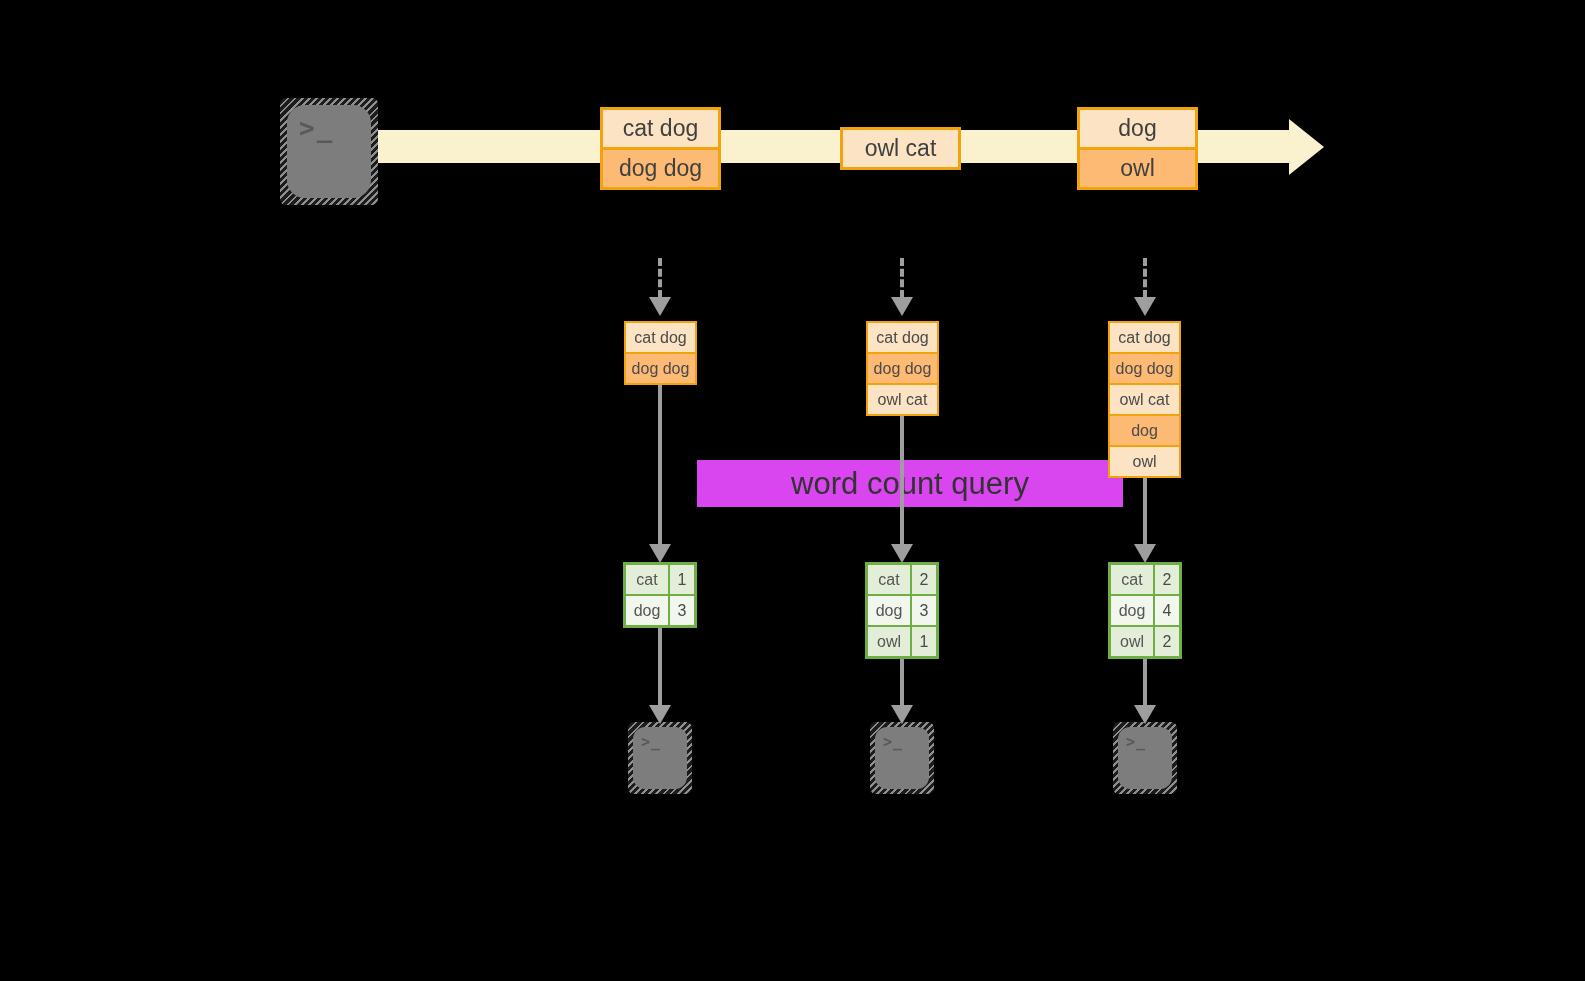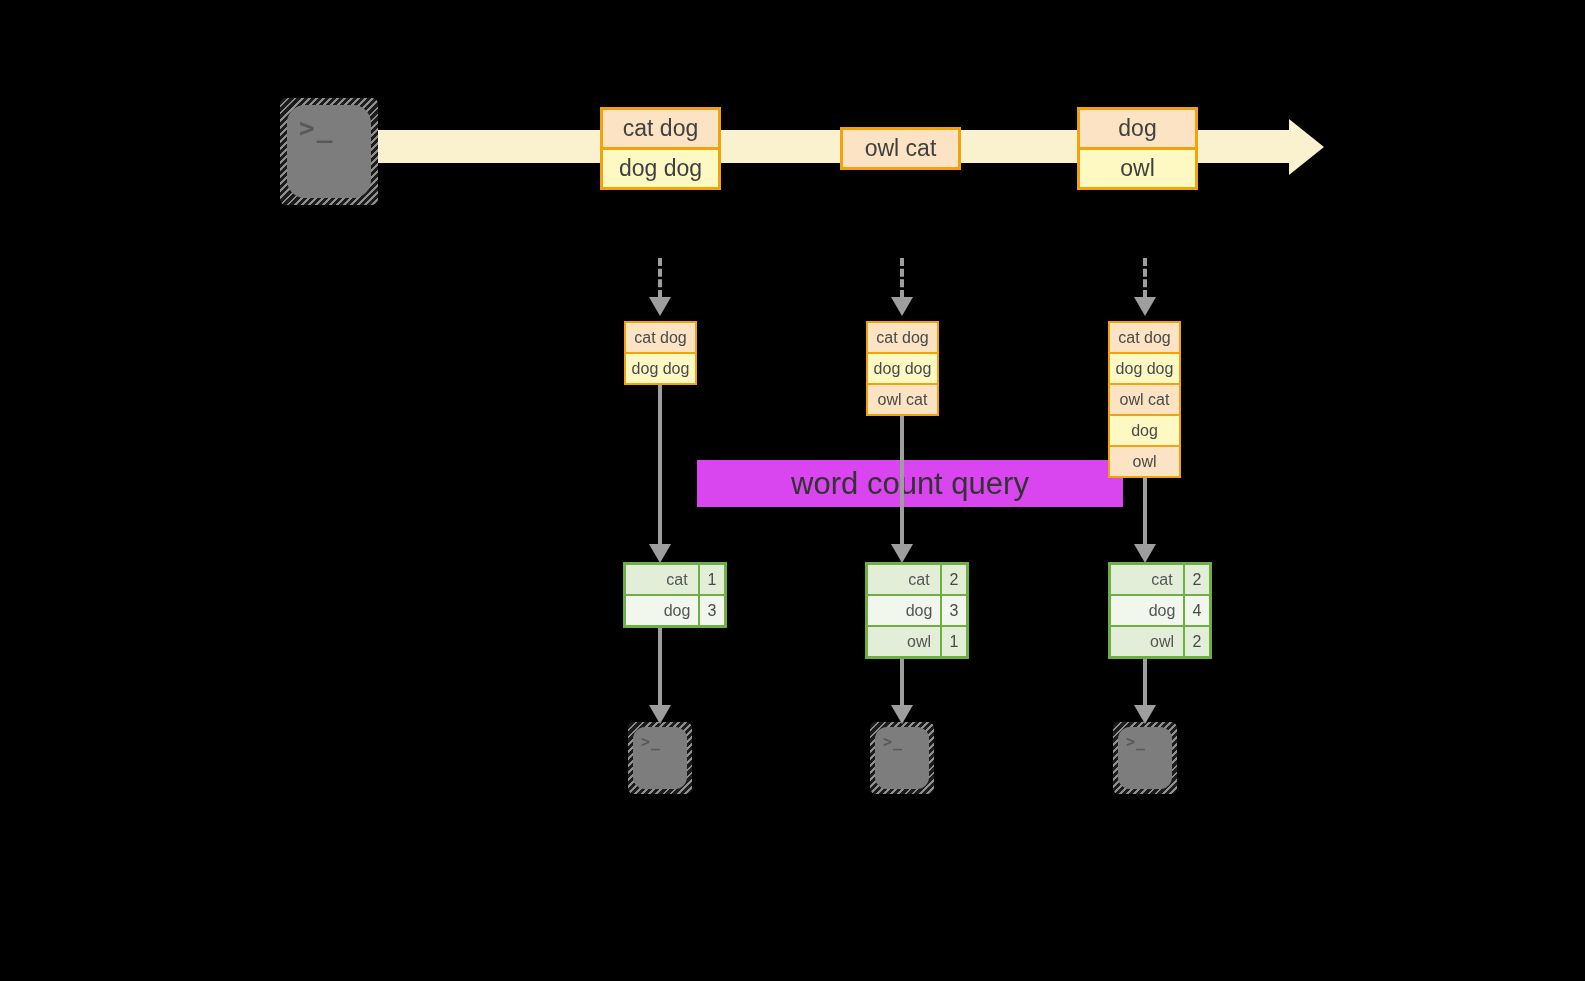--- a/index.html
+++ b/index.html
@@ -22,21 +22,21 @@
   .glyph{position:absolute;left:12px;top:8px;color:#595959;font-weight:bold;
          font-family:"DejaVu Sans Mono","Liberation Mono",monospace;font-size:26px;letter-spacing:2px;}
   .term-sm .glyph{left:8px;top:6px;font-size:15px;letter-spacing:1px;}
 
   
   .event-box{border:3px solid #f0a30a;z-index:3;}
   .ev-row{width:115px;height:37px;display:flex;align-items:center;justify-content:center;
           font-size:23px;color:#404040;}
   .ev-row + .ev-row{border-top:3px solid #f0a30a;}
   .peach-dark{background:#fbe3c3;}
-  .peach-light{background:#fef9c3;}
+  .peach-light{background:#fdba74;}
 
   
   .dash{width:0;height:40px;top:258px;border-left:4px dashed #9e9e9e;z-index:4;}
   .tri-down{width:0;height:0;border-left:11px solid transparent;border-right:11px solid transparent;
             border-top:19px solid #9e9e9e;z-index:8;}
 
   
   .stack{border:2px solid #f0a30a;z-index:9;}
   .srow{width:69px;height:29px;display:flex;align-items:center;justify-content:center;
         font-size:16px;color:#4a4a4a;}
@@ -44,21 +44,21 @@
 
   
   .vline{width:4px;background:#9e9e9e;z-index:8;}
 
   
   .banner{left:697px;top:460px;width:426px;height:47px;background:#d946ef;z-index:5;
           display:flex;align-items:center;justify-content:center;font-size:31px;color:#333333;}
 
   
   .gtable{border:3px solid #6fae44;z-index:9;}
-  .grow{display:flex;padding-left:30px;}
+  .grow{display:flex;}
   .grow + .grow{border-top:2px solid #6fae44;}
   .gword{width:42px;height:29px;display:flex;align-items:center;justify-content:center;
          font-size:16px;color:#555555;border-right:2px solid #6fae44;}
   .gcount{width:24px;height:29px;display:flex;align-items:center;justify-content:center;
           font-size:16px;color:#4a4a4a;}
   .green-dark{background:#e3eed8;}
   .green-light{background:#f1f7ec;}
 </style>
 </head>
 <body>

